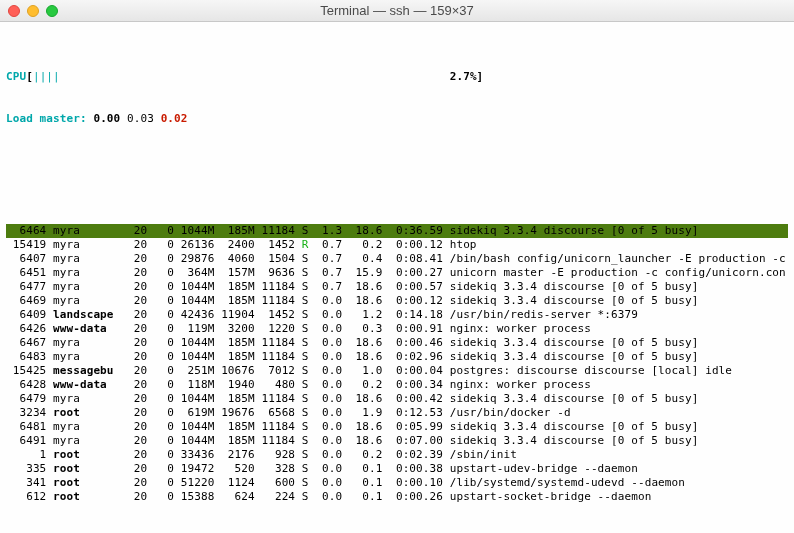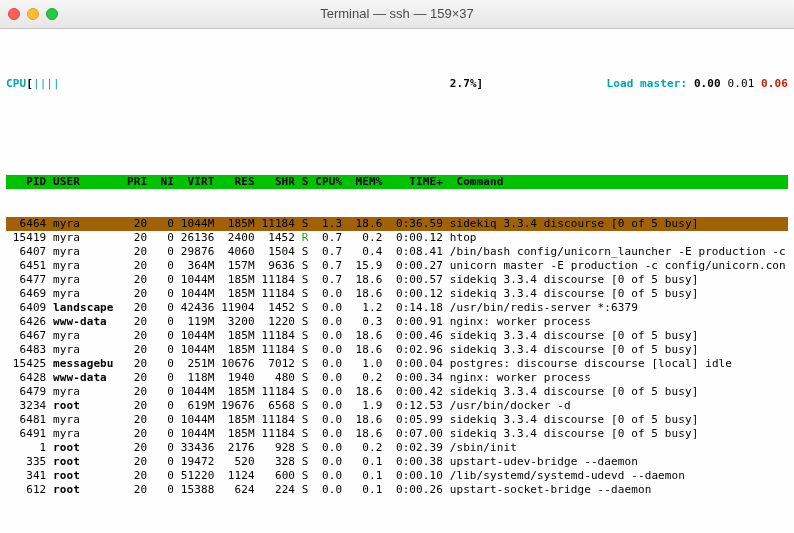--- a/index.html
+++ b/index.html
@@ -7,21 +7,21 @@
     font-family: Menlo, Monaco, Consolas, monospace;
     font-size: 11px;
     line-height: 14px;
     background: #fefefe;
     color: #000;
     width: 794px;
     height: 533px;
     overflow: hidden;
   }
   .titlebar {
-    height: 29px;
+    height: 22px;
     background: linear-gradient(#f6f6f6, #e6e6e6);
     border-bottom: 1px solid #c8c8c8;
     display: flex;
     align-items: center;
     padding: 0 8px;
     position: relative;
   }
   .traffic { display: flex; gap: 7px; }
   .tl { width: 12px; height: 12px; border-radius: 50%; }
   .tl.red { background: #ff5f57; border: 1px solid #e14640; }
@@ -34,50 +34,49 @@
   }
   .term { padding: 6px 6px 0 6px; white-space: pre; letter-spacing: 0.1px; }
   .cyan { color: #00a7aa; }
   .magenta { color: #c930c7; }
   .green { color: #18b218; }
   .red { color: #c91b00; }
   .black { color: #000; }
   .bold { font-weight: 600; }
   .bar-lbl { color: #00a7aa; font-weight: 600; }
   .bar-br  { color: #000; font-weight: 600;}
-  .meters { display: flex; justify-content: space-between; }
+  .meters { display: flex; justify-content: space-between; flex-direction: column; }
   .meters-left { }
   .meters-right { }
   .hdr-row { background: #00c200; color: #000; font-weight: 600; }
-  .highlight { background: #a16207; }
+  .highlight { background: #4d7c0f; }
 </style>
 </head>
 <body>
 
 <div class="titlebar">
   <div class="traffic">
     <div class="tl red"></div>
     <div class="tl yellow"></div>
     <div class="tl green"></div>
   </div>
   <div class="title">Terminal — ssh — 159×37</div>
 </div>
 
 <div class="term">
 
 <div class="meters">
 <div class="meters-left">
 <div><span class="bar-lbl">CPU</span><span class="bar-br">[</span><span class="cyan">||||</span><span>                                                          </span><span class="black bold">2.7%</span><span class="bar-br">]</span></div>
 </div>
 <div class="meters-right">
-<div><span class="cyan bold">Load master: </span><span class="bold">0.00</span><span> 0.01 </span><span class="red bold">0.06</span></div>
+<div><span class="cyan bold">Load master: </span><span class="bold">0.00</span><span> 0.03 </span><span class="red bold">0.02</span></div>
 </div>
 </div>
 
 <div style="height:14px"></div>
 
-<div class="hdr-row" id="hdr-row">   PID USER       PRI  NI  VIRT   RES   SHR S CPU%  MEM%    TIME+  Command</div>
 
 <div id="proc-body"><div class="highlight">  6464 myra        20   0 1044M  185M 11184 S  1.3  18.6  0:36.59 sidekiq 3.3.4 discourse [0 of 5 busy]</div><div> 15419 myra        20   0 26136  2400  1452<span class="green"> R</span>  0.7   0.2  0:00.12 htop</div><div>  6407 myra        20   0 29876  4060  1504 S  0.7   0.4  0:08.41 /bin/bash config/unicorn_launcher -E production -c</div><div>  6451 myra        20   0  364M  157M  9636 S  0.7  15.9  0:00.27 unicorn master -E production -c config/unicorn.con</div><div>  6477 myra        20   0 1044M  185M 11184 S  0.7  18.6  0:00.57 sidekiq 3.3.4 discourse [0 of 5 busy]</div><div>  6469 myra        20   0 1044M  185M 11184 S  0.0  18.6  0:00.12 sidekiq 3.3.4 discourse [0 of 5 busy]</div><div>  6409 <span class="bold">landscape </span>  20   0 42436 11904  1452 S  0.0   1.2  0:14.18 /usr/bin/redis-server *:6379</div><div>  6426 <span class="bold">www-data  </span>  20   0  119M  3200  1220 S  0.0   0.3  0:00.91 nginx: worker process</div><div>  6467 myra        20   0 1044M  185M 11184 S  0.0  18.6  0:00.46 sidekiq 3.3.4 discourse [0 of 5 busy]</div><div>  6483 myra        20   0 1044M  185M 11184 S  0.0  18.6  0:02.96 sidekiq 3.3.4 discourse [0 of 5 busy]</div><div> 15425 <span class="bold">messagebu </span>  20   0  251M 10676  7012 S  0.0   1.0  0:00.04 postgres: discourse discourse [local] idle</div><div>  6428 <span class="bold">www-data  </span>  20   0  118M  1940   480 S  0.0   0.2  0:00.34 nginx: worker process</div><div>  6479 myra        20   0 1044M  185M 11184 S  0.0  18.6  0:00.42 sidekiq 3.3.4 discourse [0 of 5 busy]</div><div>  3234 <span class="bold">root      </span>  20   0  619M 19676  6568 S  0.0   1.9  0:12.53 /usr/bin/docker -d</div><div>  6481 myra        20   0 1044M  185M 11184 S  0.0  18.6  0:05.99 sidekiq 3.3.4 discourse [0 of 5 busy]</div><div>  6491 myra        20   0 1044M  185M 11184 S  0.0  18.6  0:07.00 sidekiq 3.3.4 discourse [0 of 5 busy]</div><div>     1 <span class="bold">root      </span>  20   0 33436  2176   928 S  0.0   0.2  0:02.39 /sbin/init</div><div>   335 <span class="bold">root      </span>  20   0 19472   520   328 S  0.0   0.1  0:00.38 upstart-udev-bridge --daemon</div><div>   341 <span class="bold">root      </span>  20   0 51220  1124   600 S  0.0   0.1  0:00.10 /lib/systemd/systemd-udevd --daemon</div><div>   612 <span class="bold">root      </span>  20   0 15388   624   224 S  0.0   0.1  0:00.26 upstart-socket-bridge --daemon</div></div>
 
 
 
 </div>
 
 </body></html>

